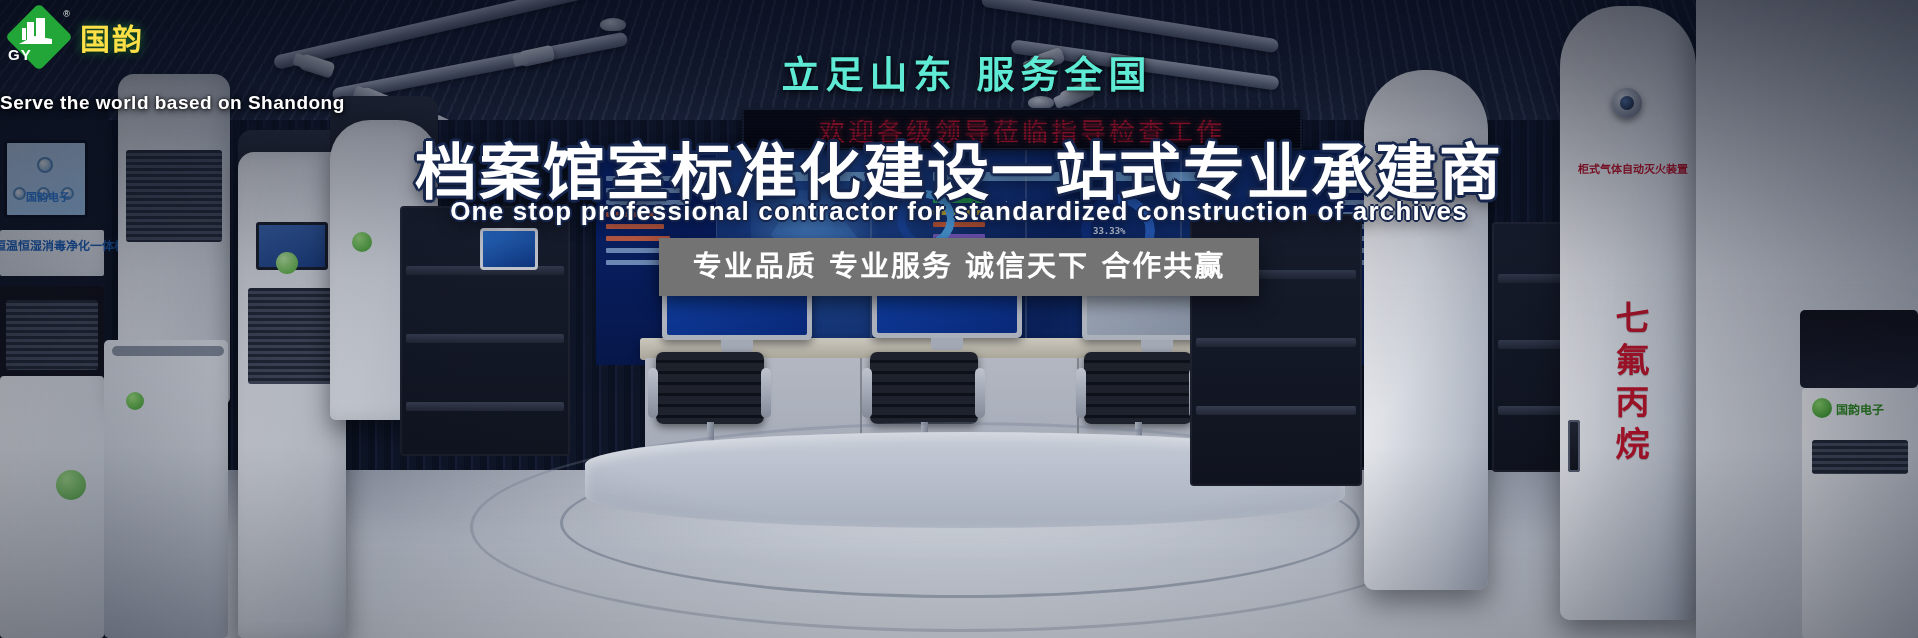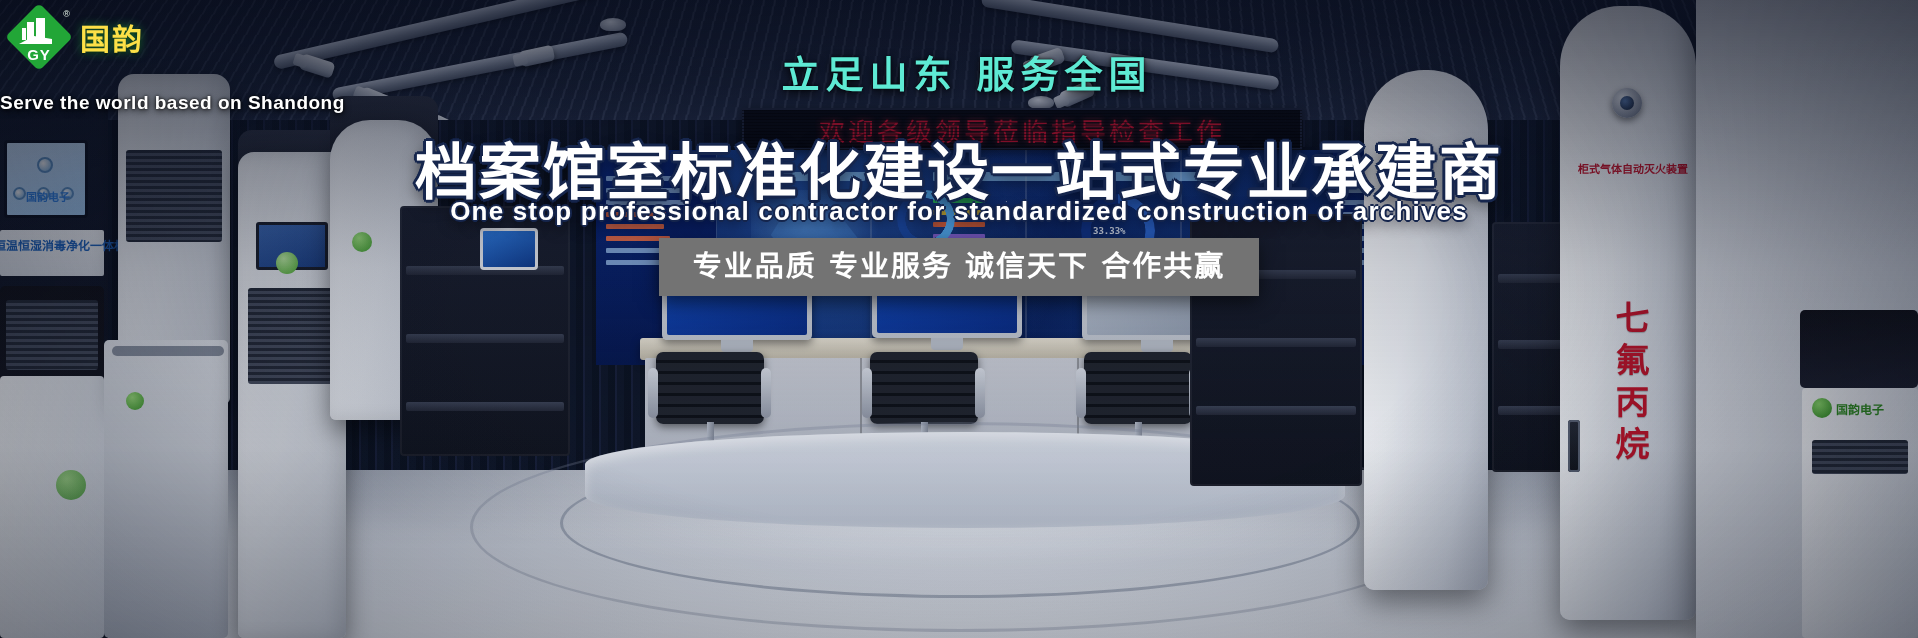--- a/index.html
+++ b/index.html
@@ -647,21 +647,21 @@
 
     <div class="logo">
       <div class="logo-mark">
         <div class="logo-diamond"></div>
         <svg class="logo-glyph" viewBox="0 0 62 62">
           <rect x="19" y="16" width="7" height="18" fill="#ffffff"></rect>
           <rect x="28" y="12" width="9" height="22" fill="#ffffff"></rect>
           <rect x="14" y="22" width="4" height="12" fill="#ffffff"></rect>
           <path d="M11 38 L26 30 L44 33 L44 38 Z" fill="#ffffff"></path>
         </svg>
-        <div style="position:absolute;left:0;right:0;bottom:5px;text-align:center;color:#ffffff;font-size:15px;font-weight:bold;font-family:'Liberation Sans',sans-serif;letter-spacing:1px;">GY</div>
+        <div style="position:absolute;left:0;right:0;bottom:5px;color:#ffffff;font-size:15px;font-weight:bold;font-family:'Liberation Sans',sans-serif;letter-spacing:1px;">GY</div>
         <div class="logo-reg">®</div>
       </div>
       <div class="logo-text">国韵</div>
     </div>
 
     <div class="kicker">立足山东 服务全国</div>
     <div class="kicker-en">Serve the world based on Shandong</div>
     <h1 class="headline">档案馆室标准化建设一站式专业承建商</h1>
     <div class="subline">One stop professional contractor for standardized construction of archives</div>
 

